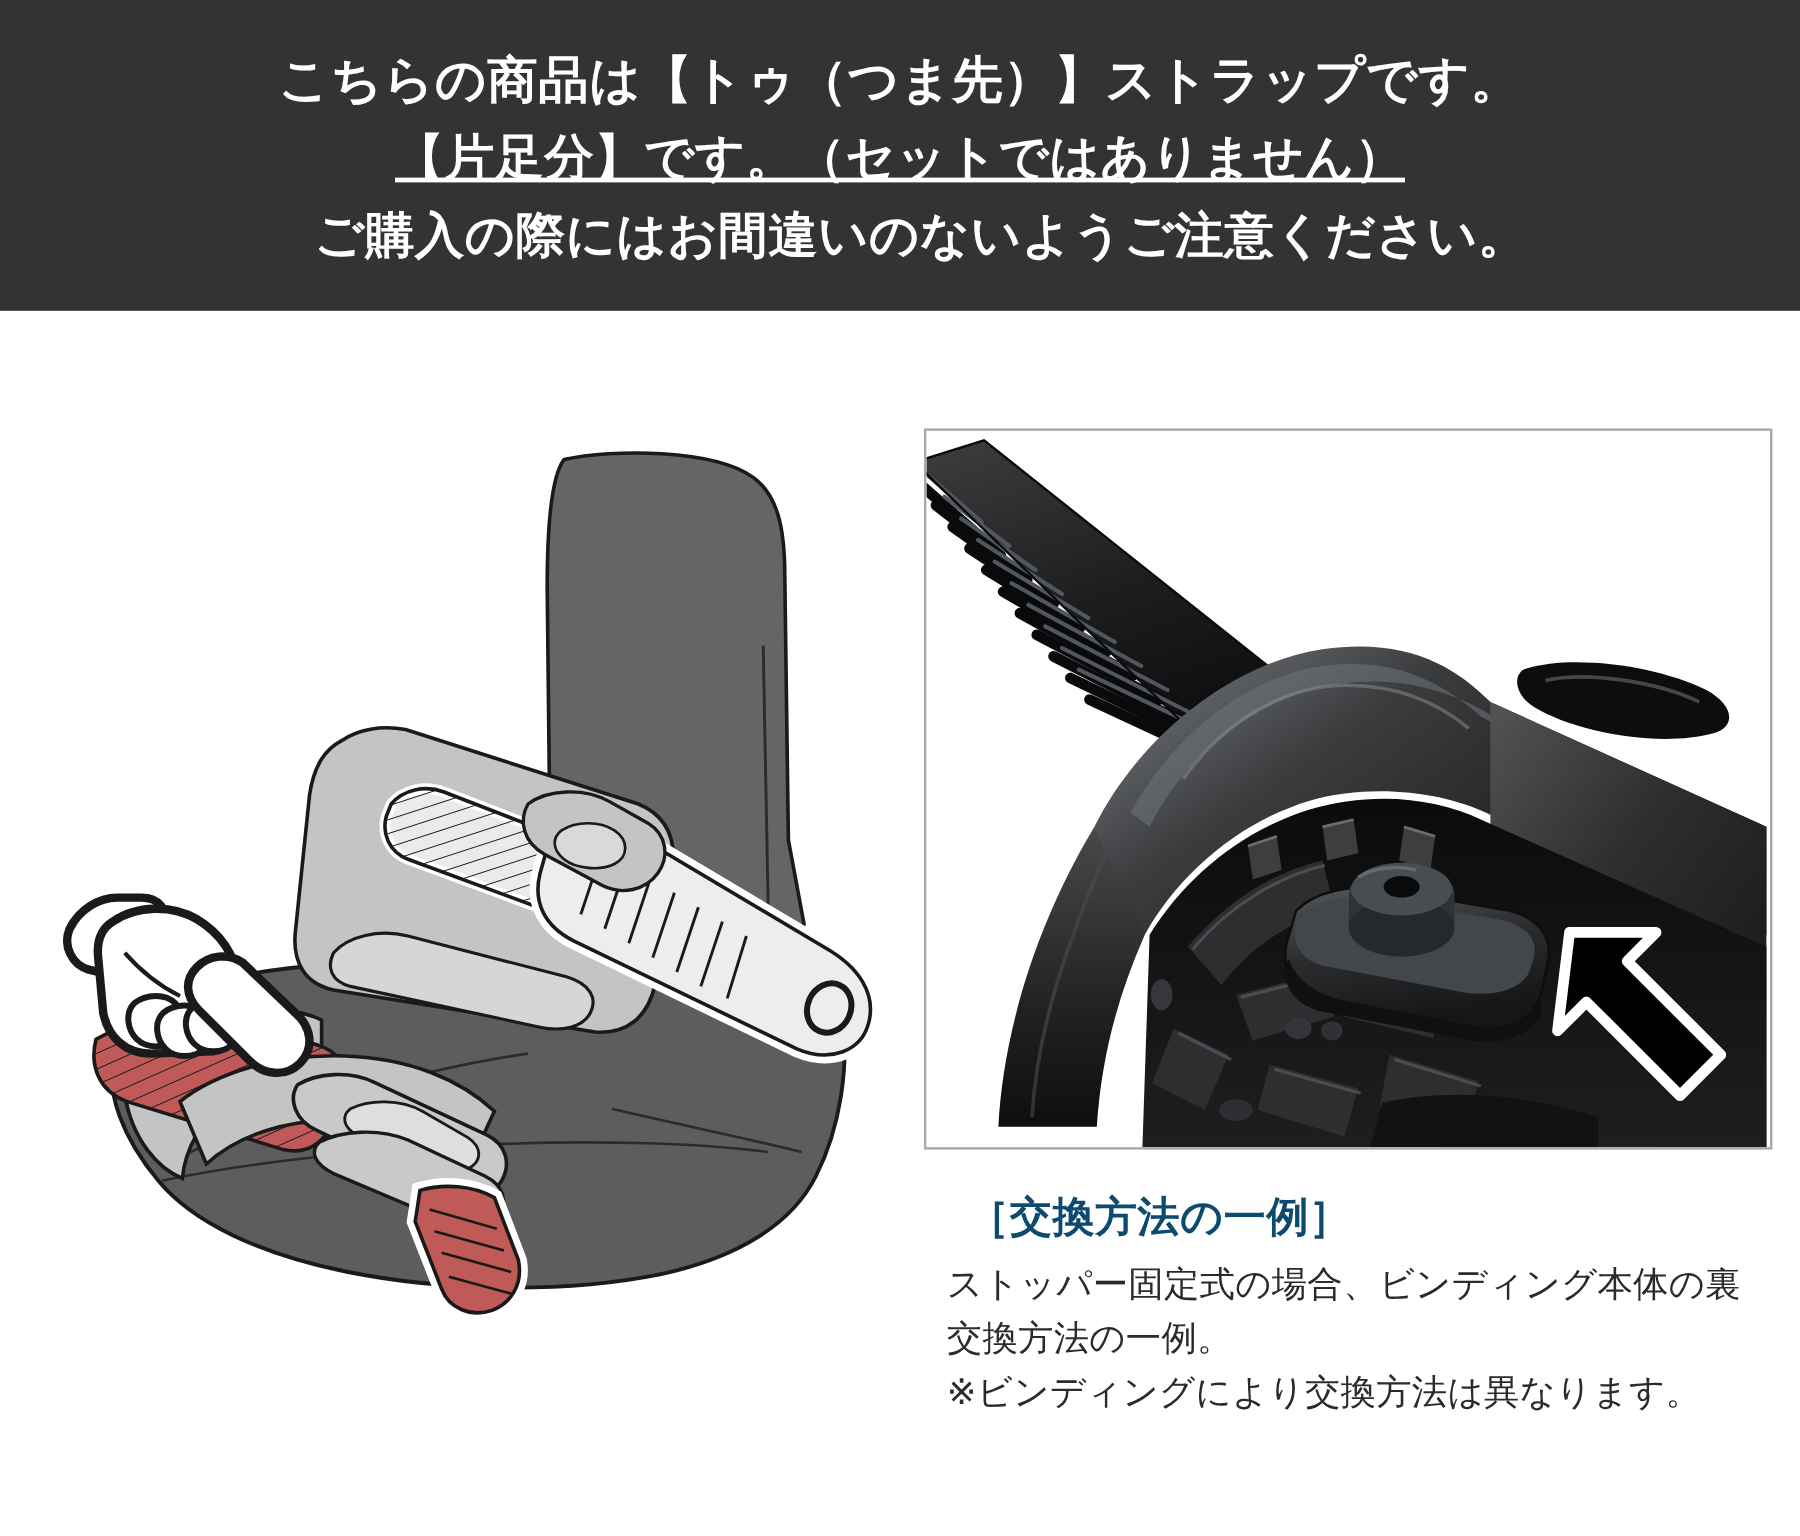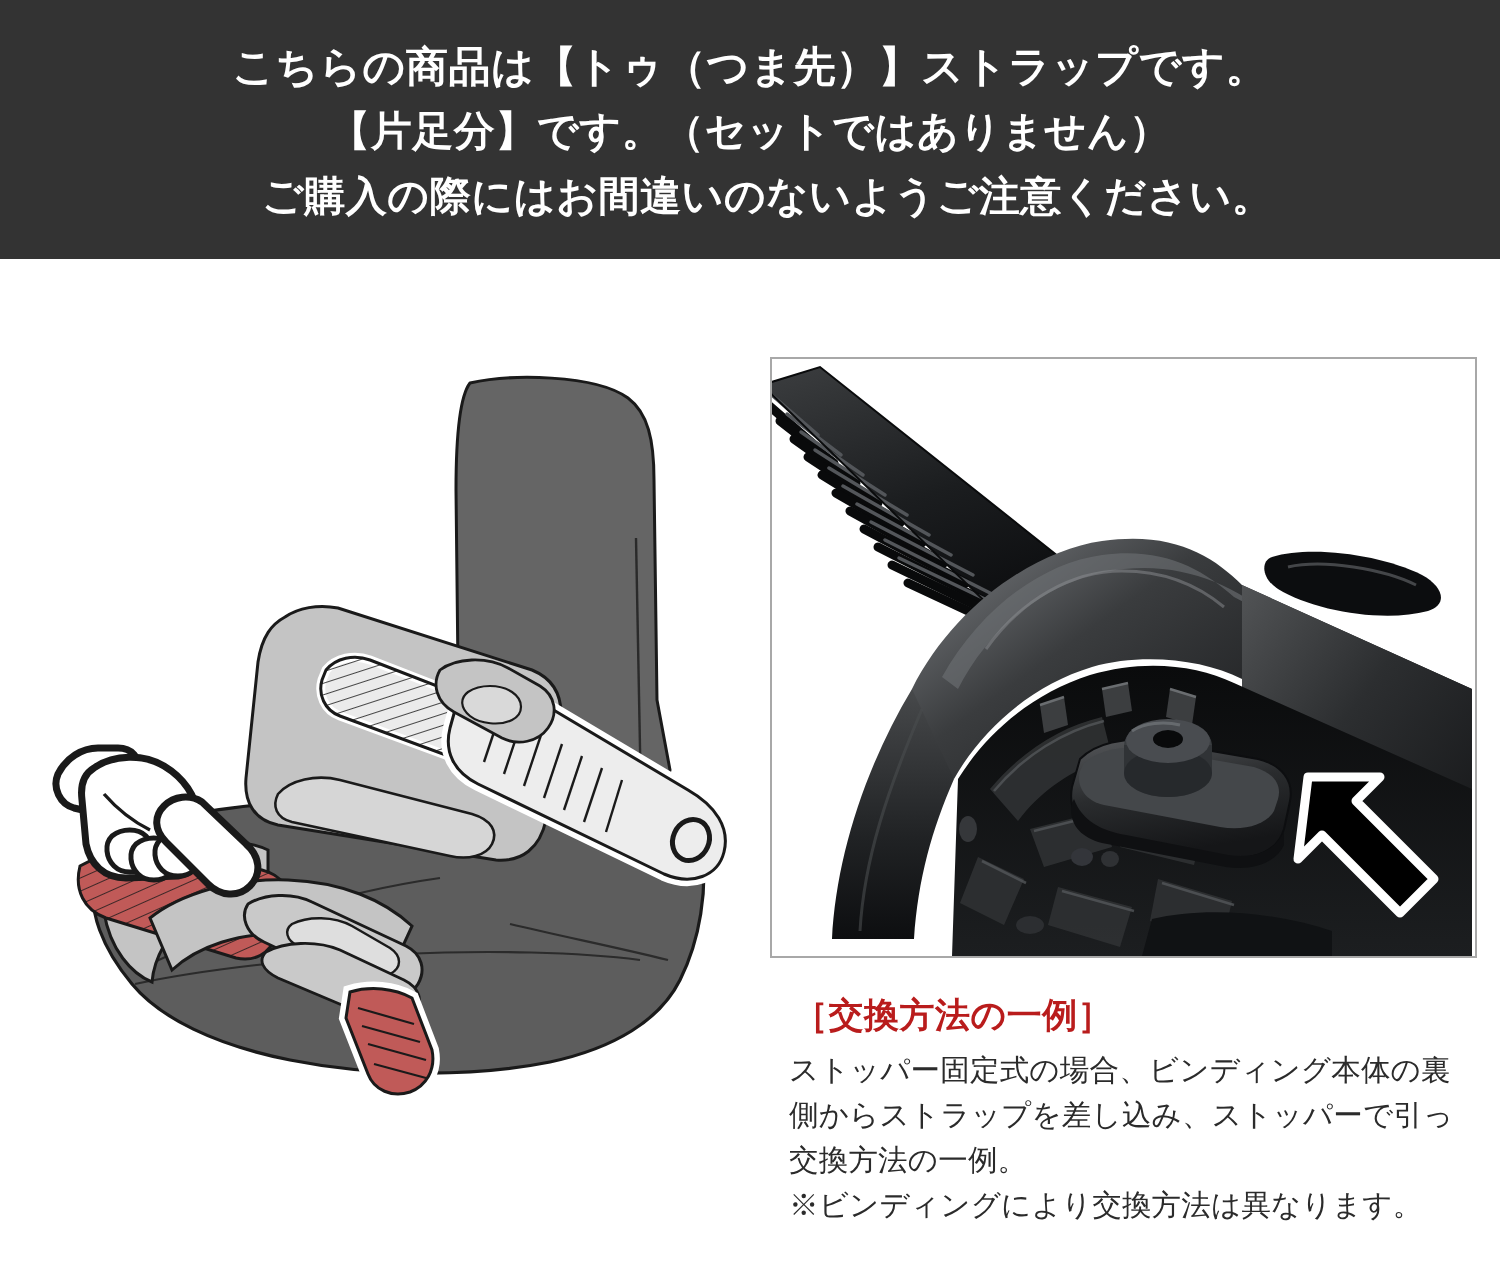--- a/index.html
+++ b/index.html
@@ -23,21 +23,21 @@
   }
   .banner-line{
     color:#ffffff;
     font-weight:bold;
     font-size:42px;
     line-height:65px;
     letter-spacing:0.5px;
     white-space:nowrap;
     text-align:center;
   }
-  .banner-line.l2{font-size:41px;}
+  .banner-line.l2{font-size:41px;text-decoration:underline;}
   .banner-line.l3{font-size:41px;margin-left:35px;}
 
   
   .illus-wrap{
     position:absolute;left:40px;top:370px;width:710px;height:760px;
   }
   .illus-wrap svg{display:block;width:710px;height:760px;}
 
   
   .photo-frame{
@@ -50,33 +50,33 @@
   }
   .photo-frame svg{display:block;width:703px;height:597px;}
 
   
   .caption{
     position:absolute;left:789px;top:992px;width:700px;
   }
   .caption-head{
     font-size:35px;
     font-weight:bold;
-    color:#b91c1c;
+    color:#0c4a6e;
     line-height:46px;
-    margin:0 0 10px 4px;
+    margin:0 0 10px 17px;
     letter-spacing:0.5px;
   }
   .caption-body{
     font-size:29.5px;
     color:#2b2b2b;
     line-height:45px;
     margin:0;
     letter-spacing:0.2px;
   }
-  .caption-body div{white-space:nowrap;font-family:Liberation Serif, serif;}
+  .caption-body div{white-space:nowrap;}
 </style>
 </head>
 <body>
 
 <div class="page">
 
   <div class="banner">
     <div class="banner-line l1">こちらの商品は【トゥ（つま先）】ストラップです。</div>
     <div class="banner-line l2">【片足分】です。（セットではありません）</div>
     <div class="banner-line l3">ご購入の際にはお間違いのないようご注意ください。</div>
@@ -430,19 +430,18 @@
       <g>
         <path d="M536 418 L 608 418 L 584 442 L 662 520 L 628 554 L 550 476 L 526 500 Z" fill="#000000" stroke="#ffffff" stroke-width="9" stroke-linejoin="round"></path>
       </g>
     </svg>
   </div>
 
   <div class="caption">
     <div class="caption-head">［交換方法の一例］</div>
     <div class="caption-body">
       <div>ストッパー固定式の場合、ビンディング本体の裏</div>
-      <div>側からストラップを差し込み、ストッパーで引っ</div>
       <div>交換方法の一例。</div>
       <div>※ビンディングにより交換方法は異なります。</div>
     </div>
   </div>
 
 </div>
 
 </body></html>

